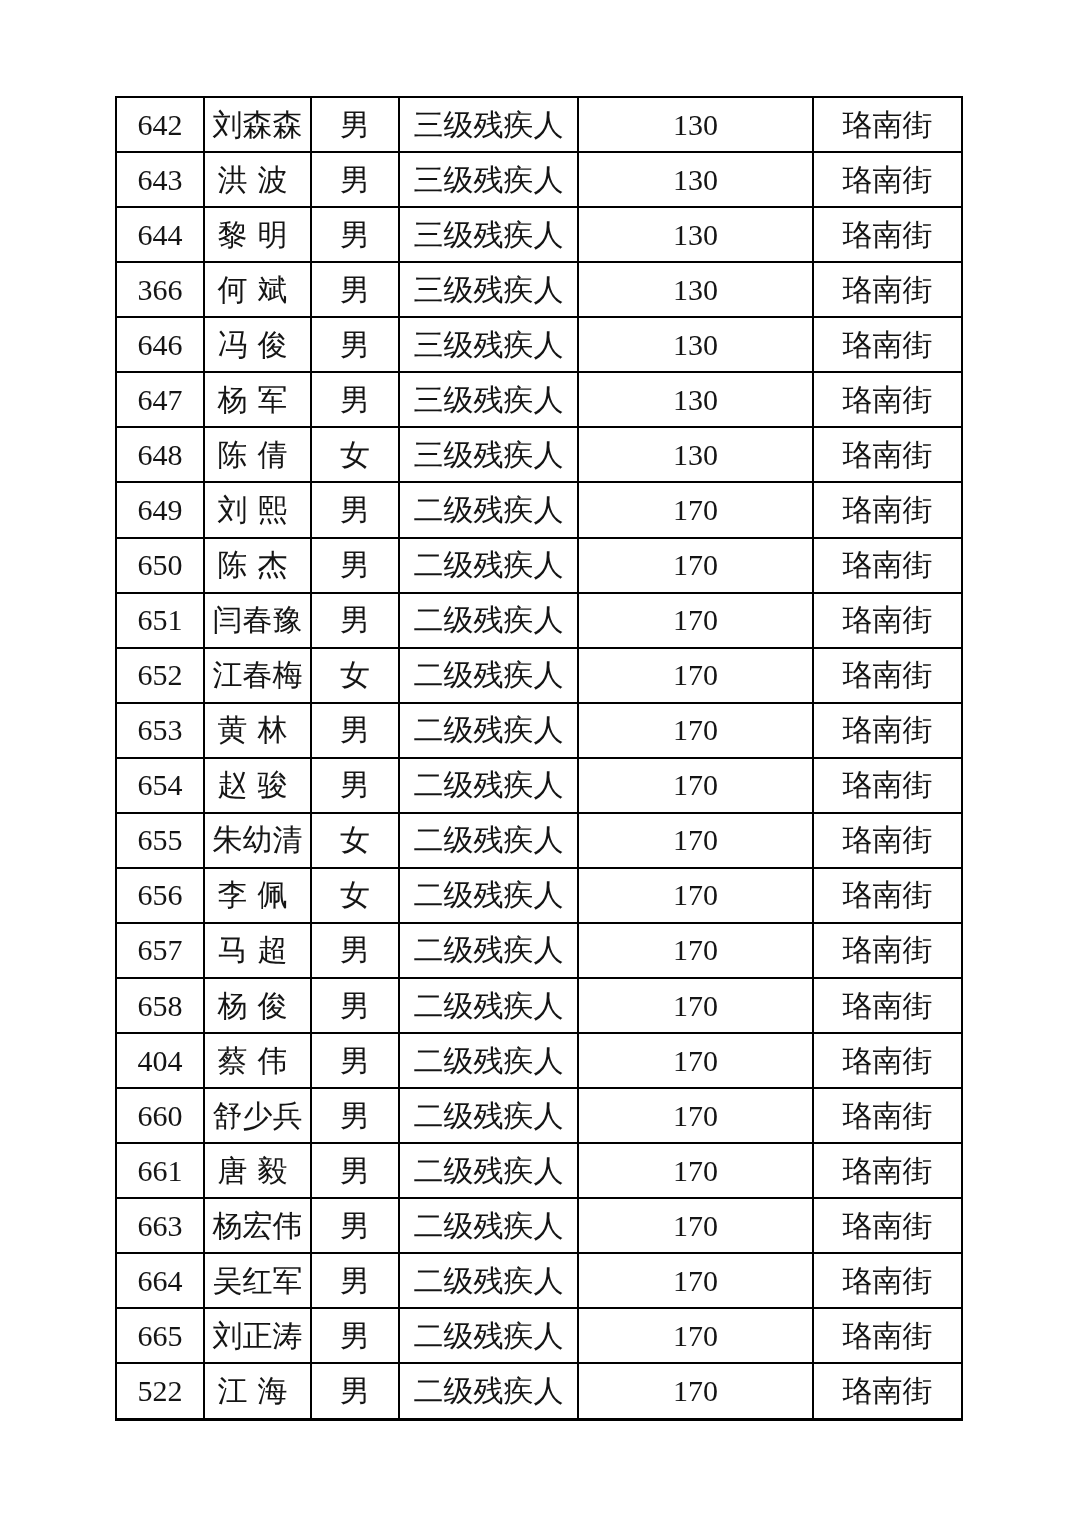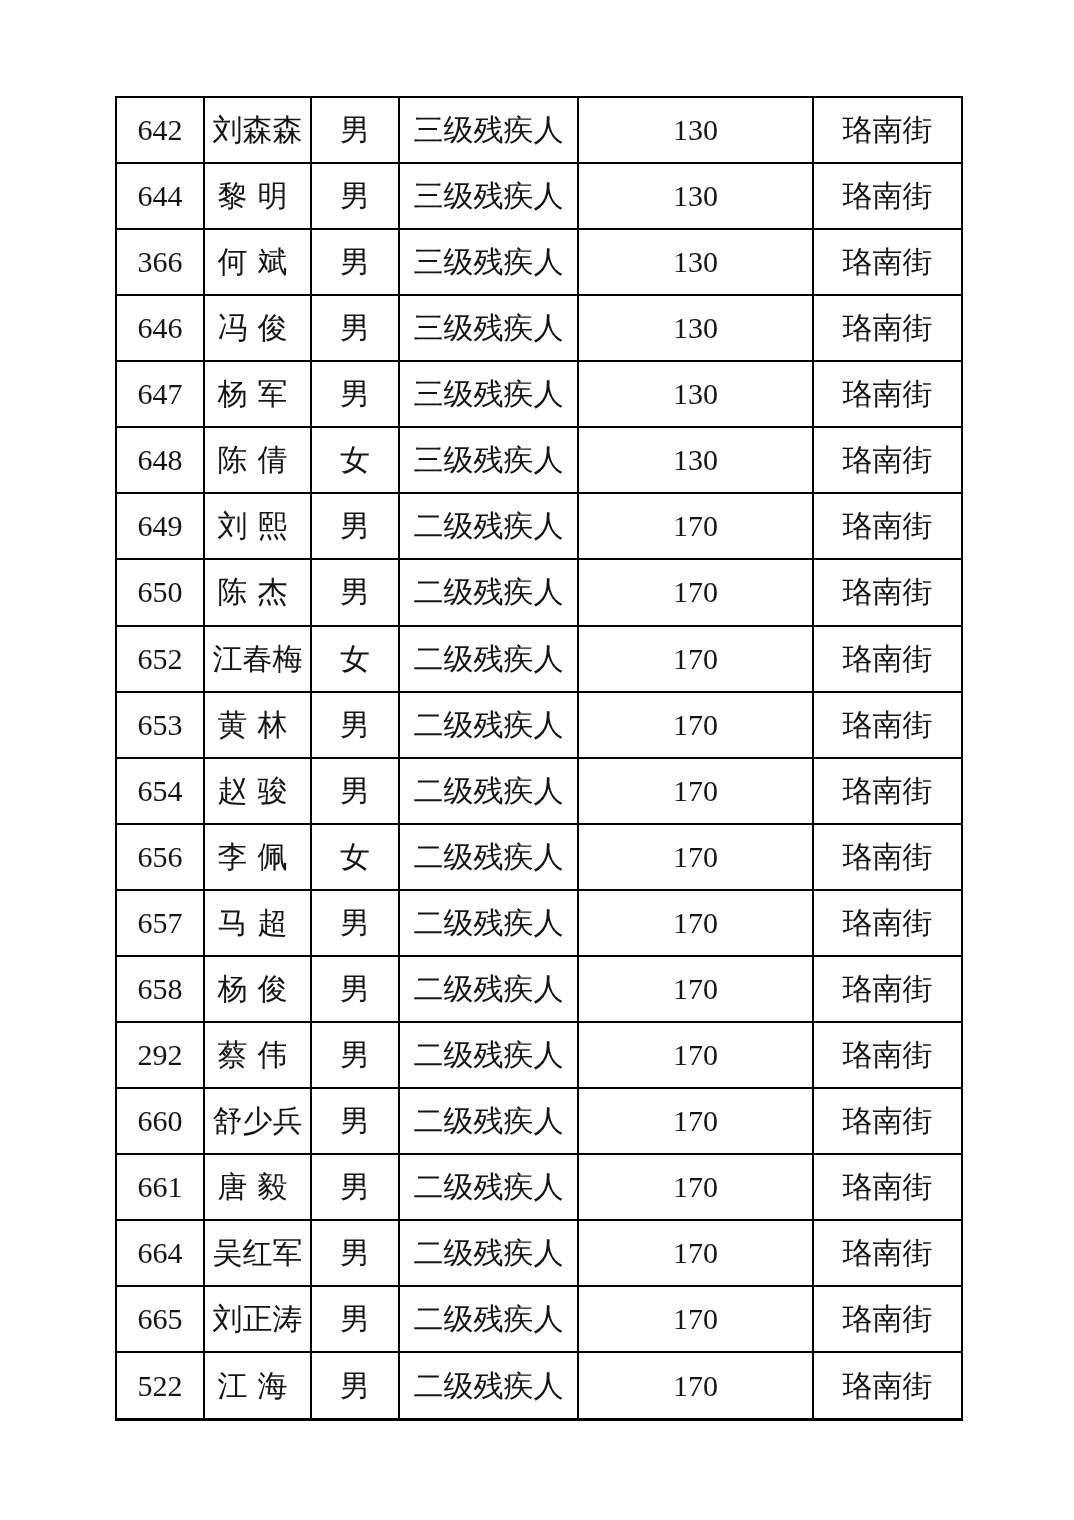--- a/index.html
+++ b/index.html
@@ -60,20 +60,28 @@
     <tbody id="table-body">
         <tr>
           <td>642</td>
           <td>刘森森</td>
           <td>男</td>
           <td>三级残疾人</td>
           <td>130</td>
           <td>珞南街</td>
         </tr>
         <tr>
+          <td>643</td>
+          <td class="two-char">洪波</td>
+          <td>男</td>
+          <td>三级残疾人</td>
+          <td>130</td>
+          <td>珞南街</td>
+        </tr>
+        <tr>
           <td>644</td>
           <td class="two-char">黎明</td>
           <td>男</td>
           <td>三级残疾人</td>
           <td>130</td>
           <td>珞南街</td>
         </tr>
         <tr>
           <td>366</td>
           <td class="two-char">何斌</td>
@@ -116,20 +124,28 @@
         </tr>
         <tr>
           <td>650</td>
           <td class="two-char">陈杰</td>
           <td>男</td>
           <td>二级残疾人</td>
           <td>170</td>
           <td>珞南街</td>
         </tr>
         <tr>
+          <td>651</td>
+          <td>闫春豫</td>
+          <td>男</td>
+          <td>二级残疾人</td>
+          <td>170</td>
+          <td>珞南街</td>
+        </tr>
+        <tr>
           <td>652</td>
           <td>江春梅</td>
           <td>女</td>
           <td>二级残疾人</td>
           <td>170</td>
           <td>珞南街</td>
         </tr>
         <tr>
           <td>653</td>
           <td class="two-char">黄林</td>
@@ -140,20 +156,28 @@
         </tr>
         <tr>
           <td>654</td>
           <td class="two-char">赵骏</td>
           <td>男</td>
           <td>二级残疾人</td>
           <td>170</td>
           <td>珞南街</td>
         </tr>
         <tr>
+          <td>655</td>
+          <td>朱幼清</td>
+          <td>女</td>
+          <td>二级残疾人</td>
+          <td>170</td>
+          <td>珞南街</td>
+        </tr>
+        <tr>
           <td>656</td>
           <td class="two-char">李佩</td>
           <td>女</td>
           <td>二级残疾人</td>
           <td>170</td>
           <td>珞南街</td>
         </tr>
         <tr>
           <td>657</td>
           <td class="two-char">马超</td>
@@ -164,38 +188,46 @@
         </tr>
         <tr>
           <td>658</td>
           <td class="two-char">杨俊</td>
           <td>男</td>
           <td>二级残疾人</td>
           <td>170</td>
           <td>珞南街</td>
         </tr>
         <tr>
-          <td>292</td>
+          <td>404</td>
           <td class="two-char">蔡伟</td>
           <td>男</td>
           <td>二级残疾人</td>
           <td>170</td>
           <td>珞南街</td>
         </tr>
         <tr>
           <td>660</td>
           <td>舒少兵</td>
           <td>男</td>
           <td>二级残疾人</td>
           <td>170</td>
           <td>珞南街</td>
         </tr>
         <tr>
           <td>661</td>
           <td class="two-char">唐毅</td>
+          <td>男</td>
+          <td>二级残疾人</td>
+          <td>170</td>
+          <td>珞南街</td>
+        </tr>
+        <tr>
+          <td>663</td>
+          <td>杨宏伟</td>
           <td>男</td>
           <td>二级残疾人</td>
           <td>170</td>
           <td>珞南街</td>
         </tr>
         <tr>
           <td>664</td>
           <td>吴红军</td>
           <td>男</td>
           <td>二级残疾人</td>

